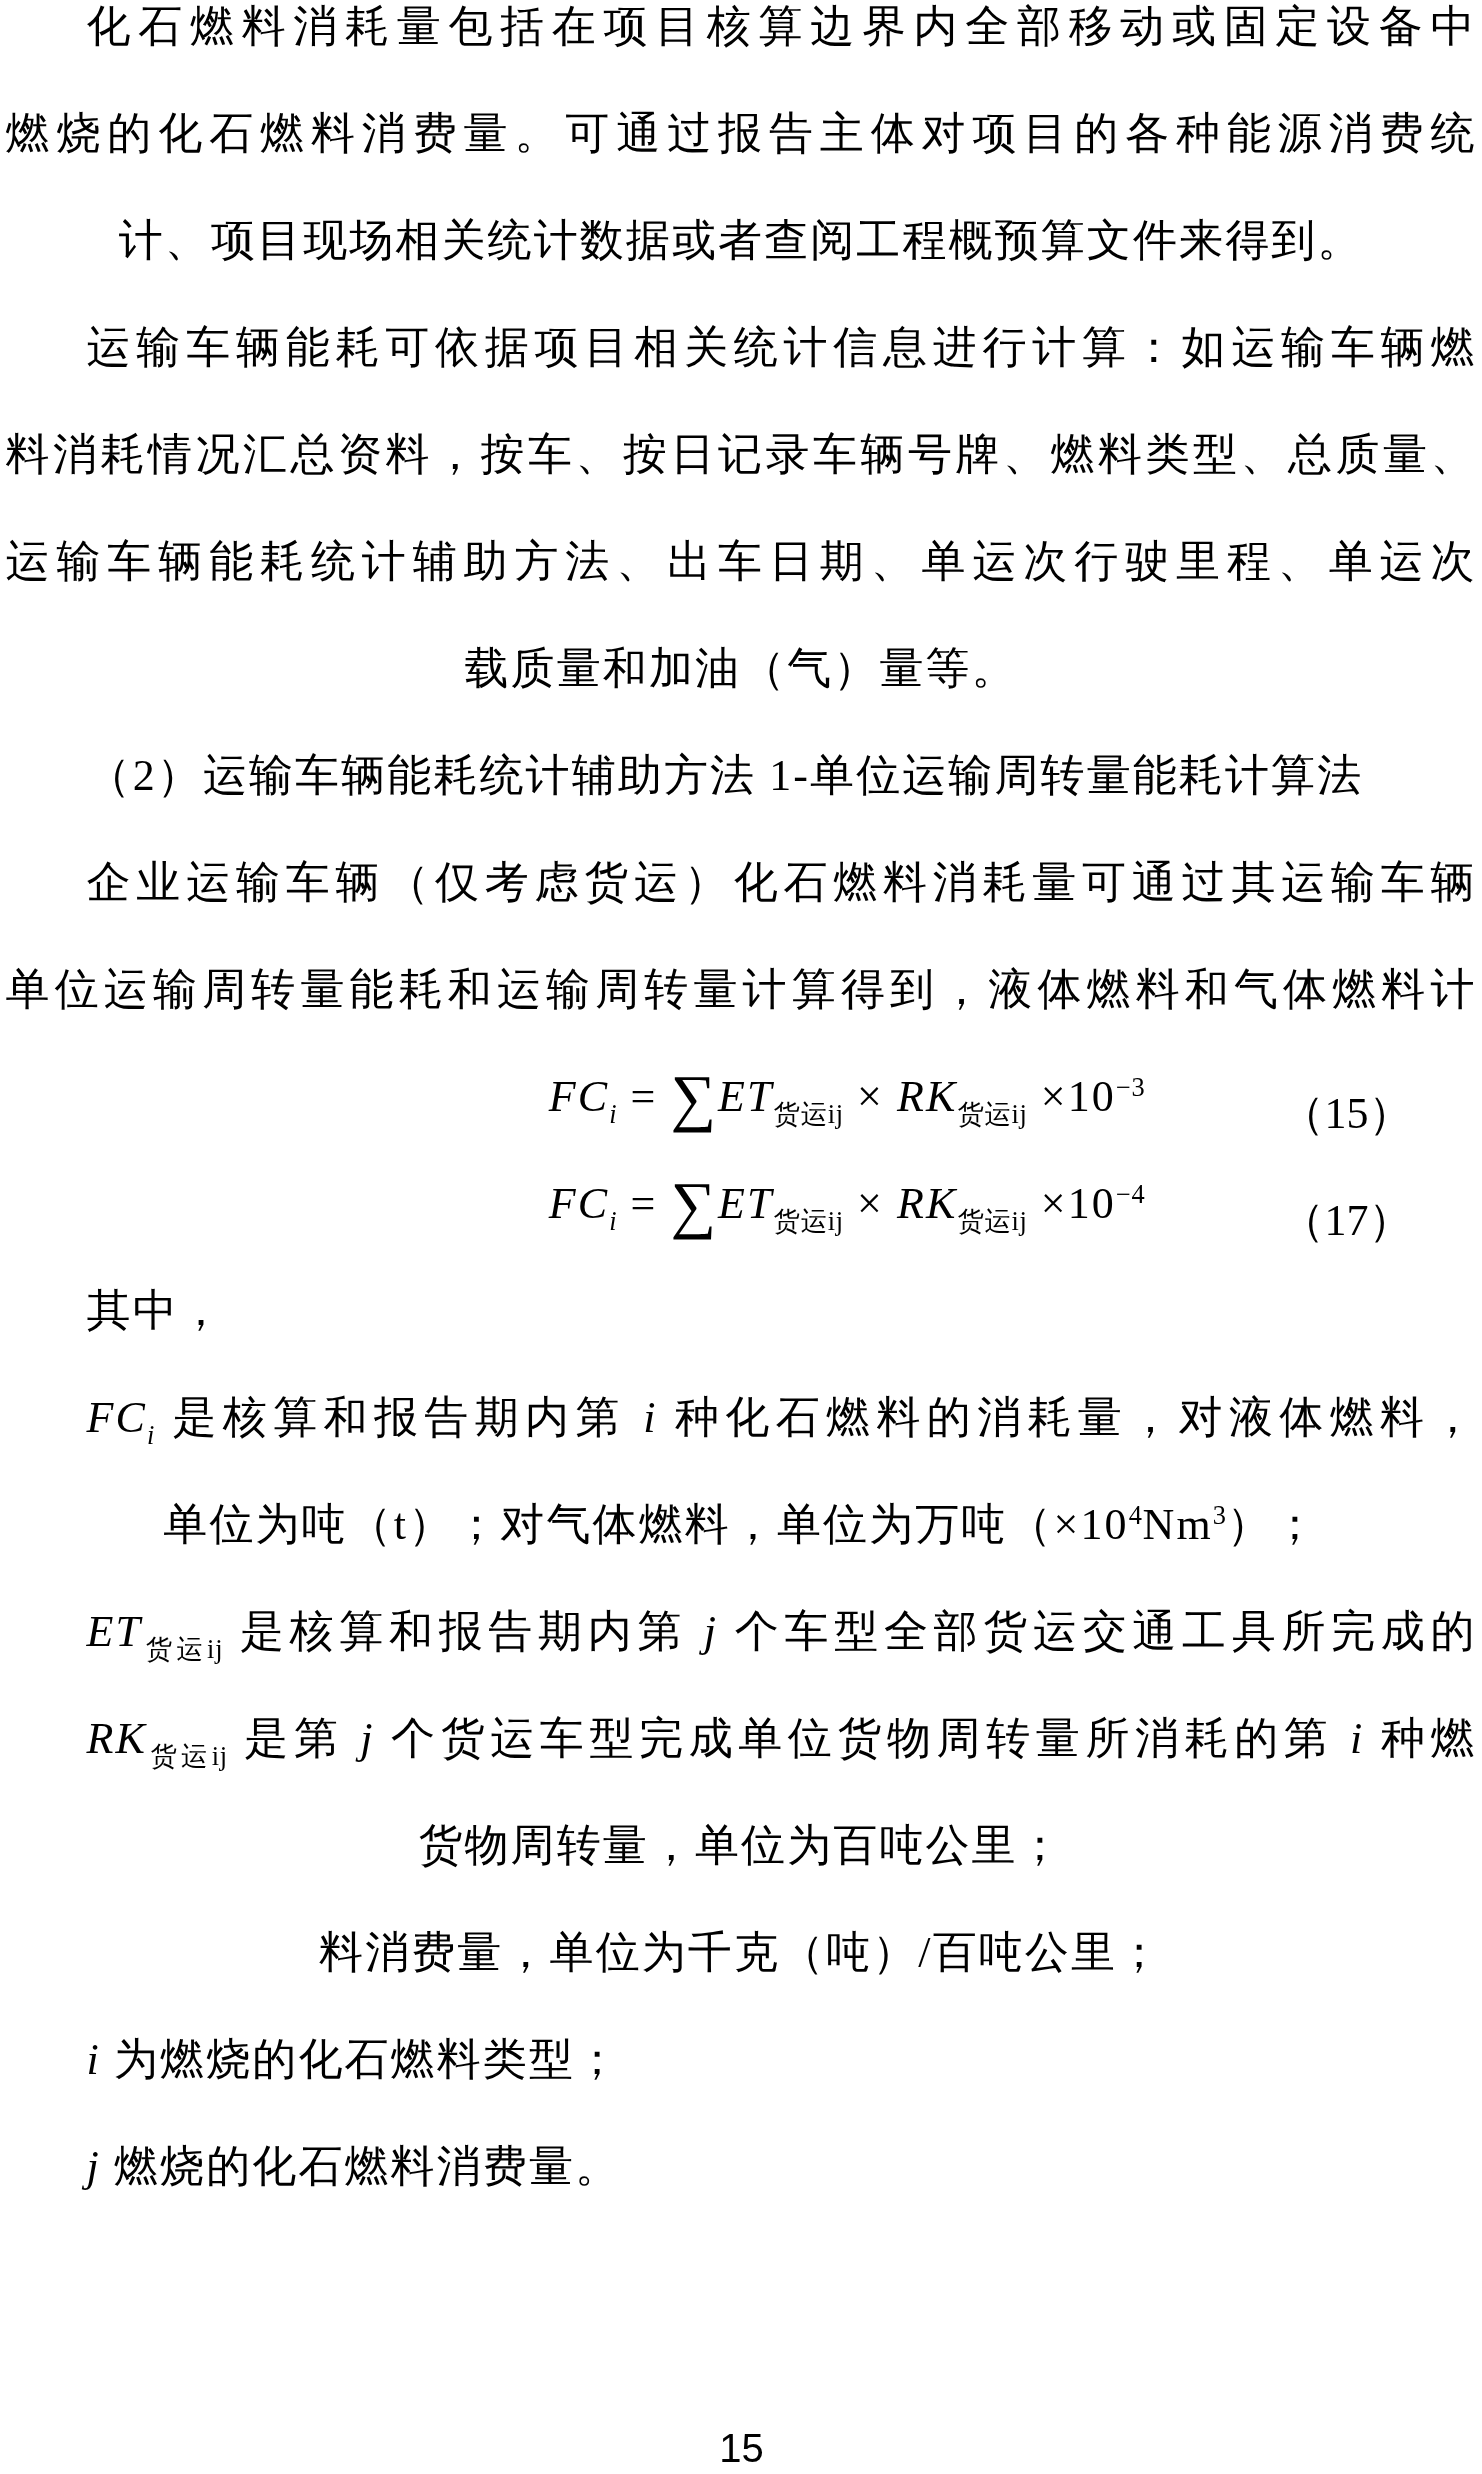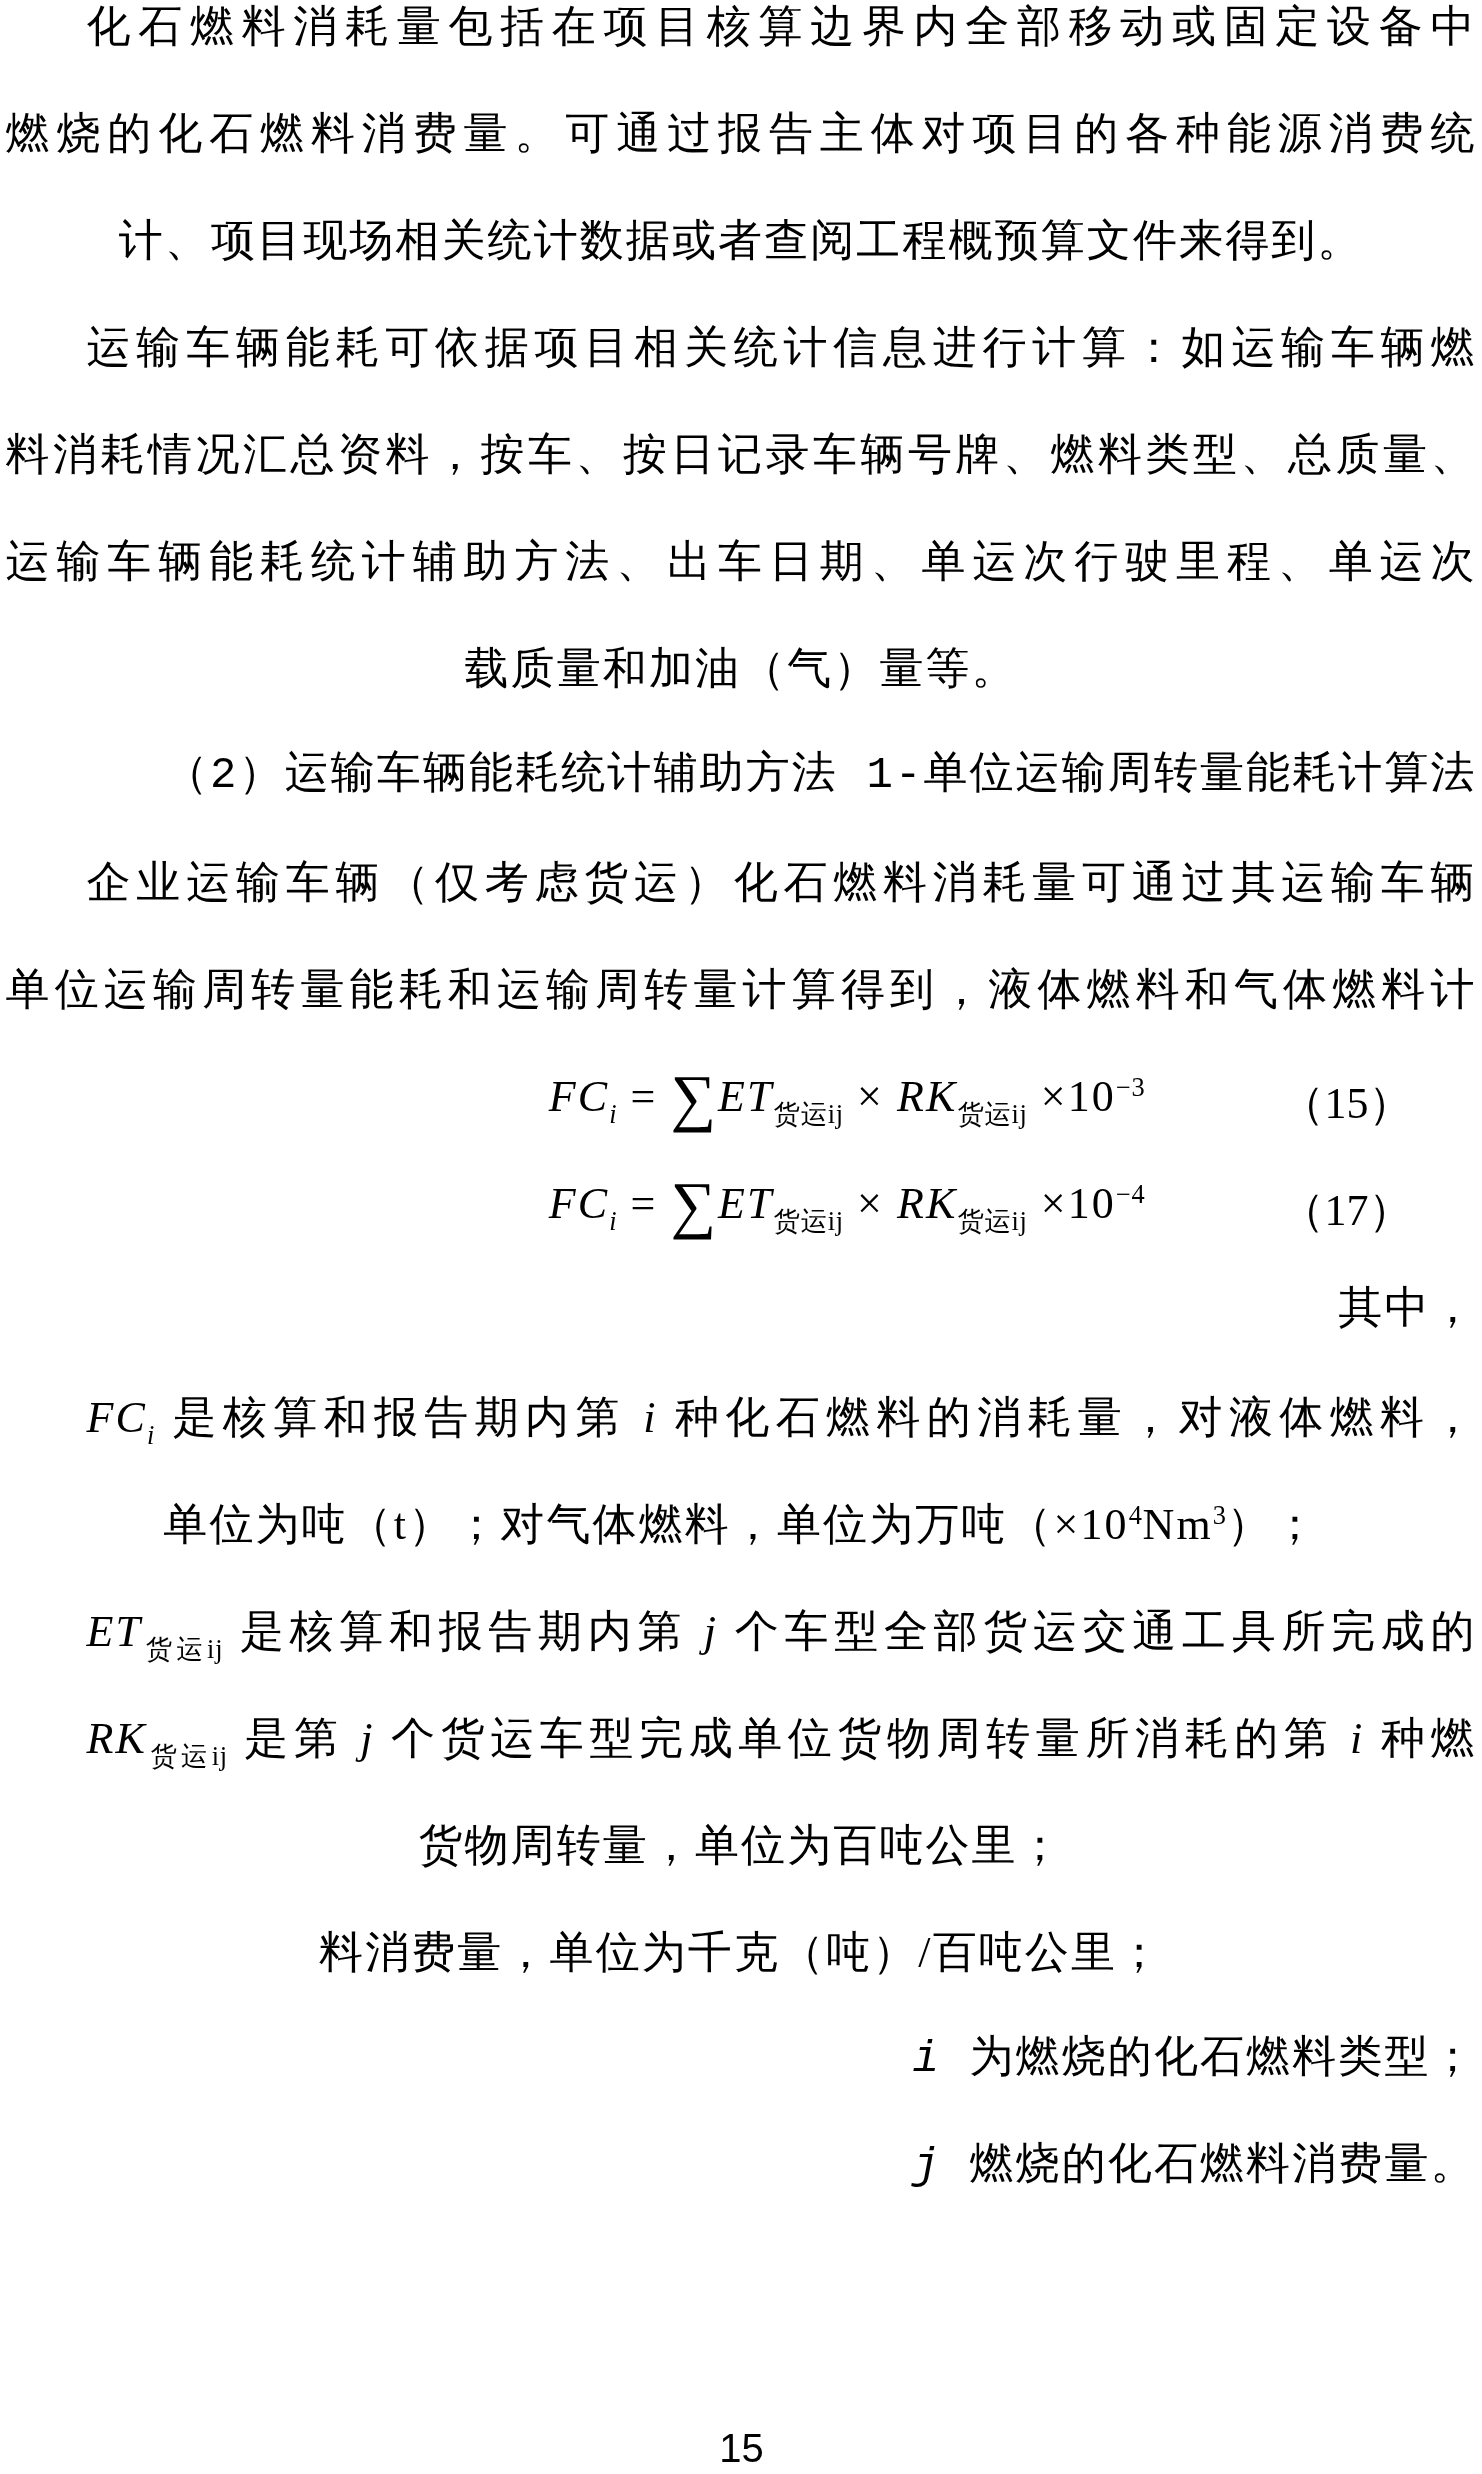--- a/index.html
+++ b/index.html
@@ -16,31 +16,31 @@
     position: relative;
     font-size: 44px;
     line-height: 107px;
     letter-spacing: 2.1px;
   }
   
   .pj { text-indent: 81px; text-align: justify; text-align-last: justify; text-justify: inter-character; }
   
   .j  { text-align: justify; text-align-last: justify; text-justify: inter-character; }
   
-  .pl { text-indent: 81px; text-align: right; font-family: Liberation Mono, monospace; }
+  .pl { text-indent: 81px; text-align: left; }
   
   .l  { text-align: center; }
   
   .formula { margin-left: 212px; text-align: left; text-align-last: center; text-indent: 0; }
 
   .it  { font-style: italic; }
   .sub { font-size: 0.6em; vertical-align: -0.45em; line-height: 0; letter-spacing: 0.7px; }
   .sup { font-size: 0.6em; vertical-align: 0.55em;  line-height: 0; letter-spacing: 0.7px; }
   .sum { font-size: 1.45em; vertical-align: -0.12em; line-height: 0; }
-  .eqno { position: absolute; right: 64px; top: 7px; letter-spacing: 0; font-style: normal; }
+  .eqno { position: absolute; right: 64px; top: 17px; letter-spacing: 0; font-style: normal; }
 
   #page-number {
     position: absolute; left: 0; top: 2426px; width: 100%;
     text-align: center;
     font-family: "Liberation Sans", "DejaVu Sans", sans-serif;
     font-size: 40px;
   }
 </style>
 </head>
 <body>

